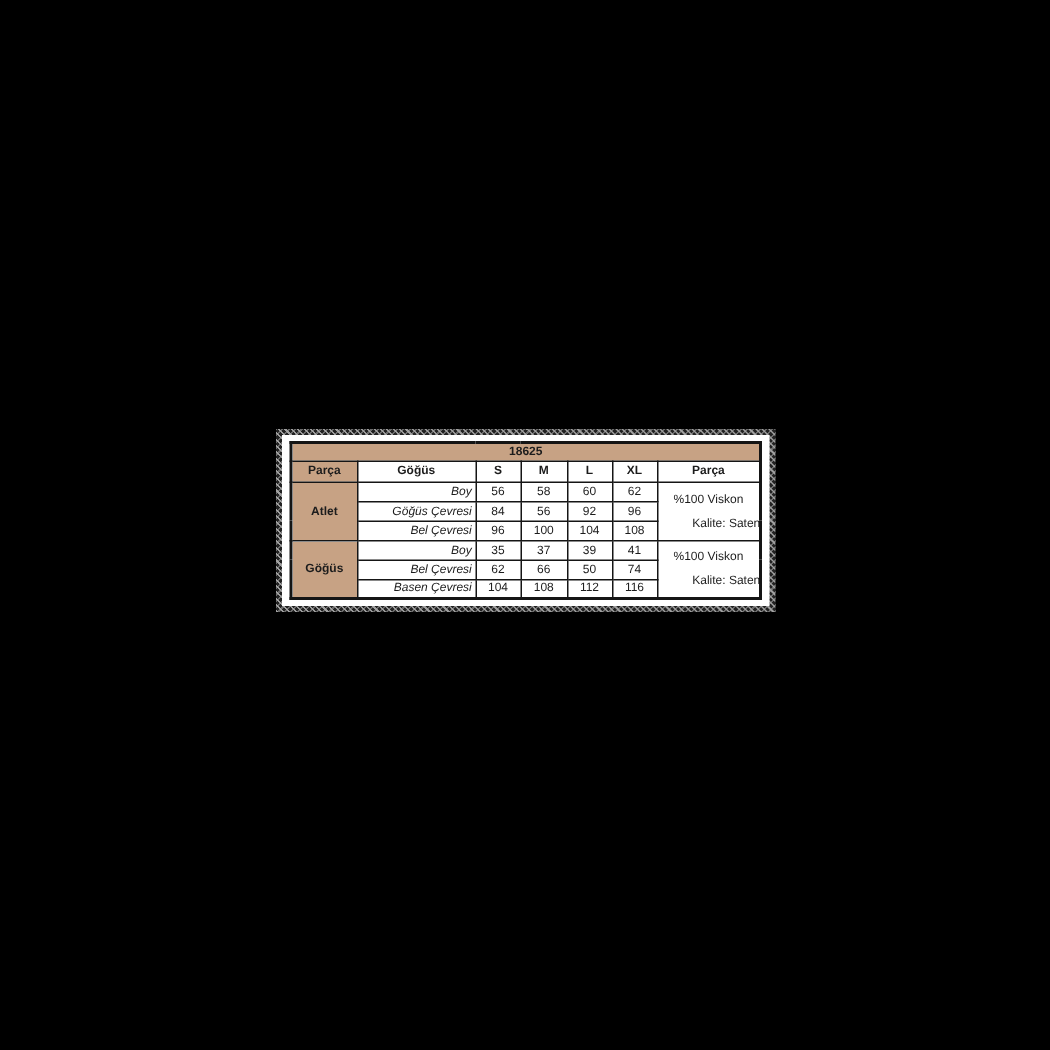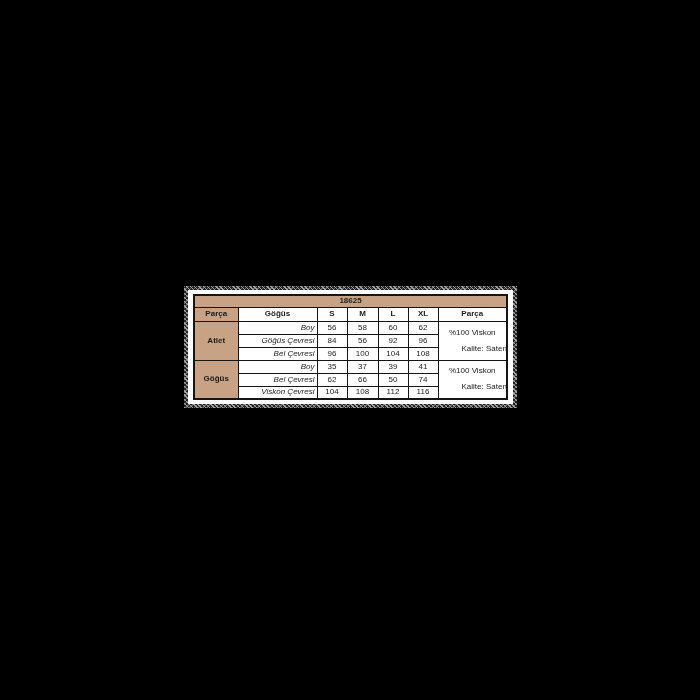--- a/index.html
+++ b/index.html
@@ -136,21 +136,21 @@
           </td>
         </tr>
         <tr class="data-row">
           <td class="left">Bel Çevresi</td>
           <td class="center">62</td>
           <td class="center">66</td>
           <td class="center">50</td>
           <td class="center">74</td>
         </tr>
         <tr class="data-row">
-          <td class="left">Viskon Çevresi</td>
+          <td class="left">Basen Çevresi</td>
           <td class="center">104</td>
           <td class="center">108</td>
           <td class="center">112</td>
           <td class="center">116</td>
         </tr>
       </tbody>
         </table>
     </div>
   </div>
 </div>

